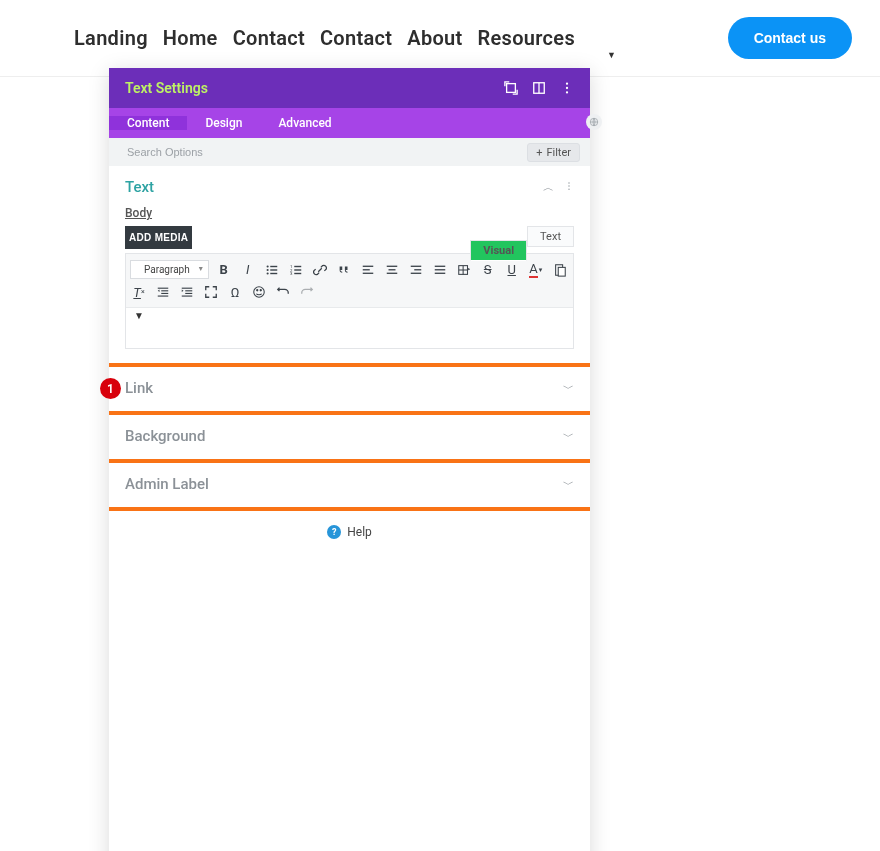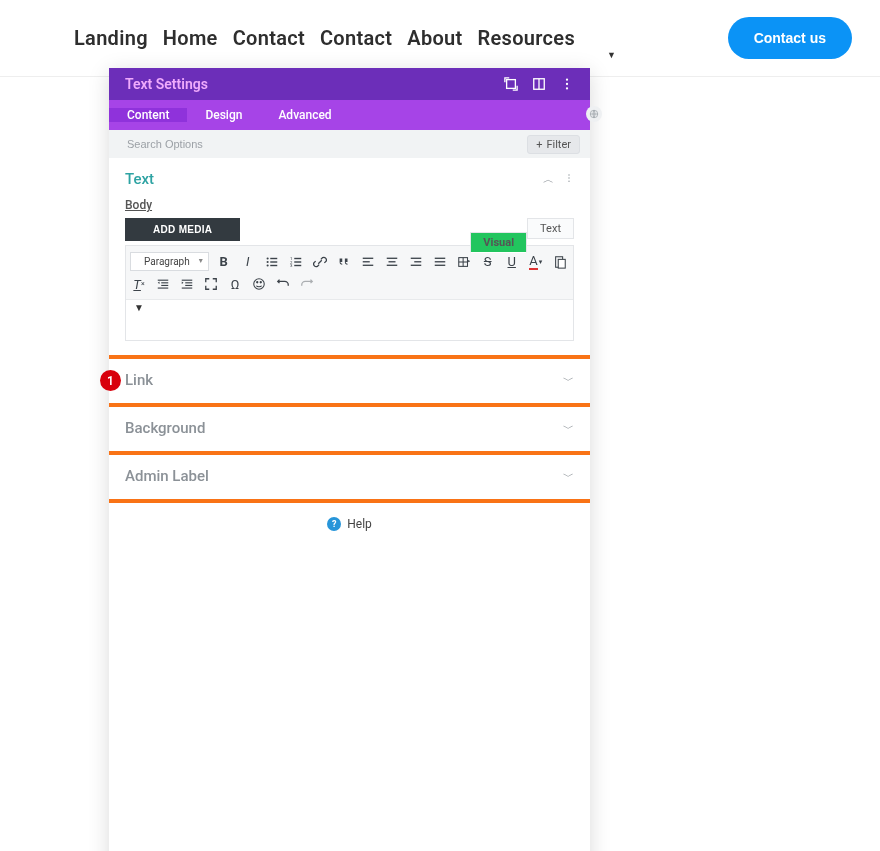--- a/index.html
+++ b/index.html
@@ -9,21 +9,21 @@
 .topnav { display: flex; align-items: center; justify-content: space-between; padding: 12px 28px 12px 74px; border-bottom: 1px solid #eee; height: 77px; }
 .nav-links { display: flex; gap: 15px; }
 .nav-links span { font-size: 20px; font-weight: 600; color: #2e2e2e; letter-spacing: 0.3px; cursor: pointer; }
 .cta-btn { background: #0b93f6; color: #fff; border-radius: 999px; padding: 13px 26px; font-size: 14px; font-weight: 600; border: none; cursor: pointer; }
 .nav-dropdown-arrow { font-size: 9px; color: #333; position: absolute; right: 264px; top: 50px; }
 
 
 .modal { position: absolute; left: 109px; top: 68px; width: 481px; background: #fff; box-shadow: 0 4px 20px rgba(0,0,0,0.15); display: flex; flex-direction: column; }
 
 
-.modal-header { background: #6c2eb9; color: #f0abfc; height: 32px; display: flex; align-items: center; justify-content: space-between; padding: 0 16px; }
+.modal-header { background: #6c2eb9; color: #bef264; height: 40px; display: flex; align-items: center; justify-content: space-between; padding: 0 16px; }
 .modal-title { font-size: 14px; font-weight: 600; }
 .header-icons { display: flex; gap: 14px; align-items: center; }
 .header-icon { width: 14px; height: 14px; display: flex; align-items: center; justify-content: center; cursor: pointer; }
 
 
 .tab-bar { background: #a644e7; display: flex; height: 30px; align-items: center; position: relative; }
 .tab { padding: 0 18px; display: flex; align-items: center; font-size: 12px; color: #fff; cursor: pointer; font-weight: 500; }
 .tab.active { background: #8f32db; }
 .tab-extra-icon { position: absolute; right: -12px; top: 6px; width: 16px; height: 16px; background: #eef0f2; border-radius: 50%; display: flex; align-items: center; justify-content: center; }
 
@@ -38,21 +38,21 @@
 .section-head { display: flex; align-items: center; justify-content: space-between; }
 .section-title { font-size: 15px; font-weight: 500; }
 .section-title.cyan { color: #2ea3a3; }
 .section-title.grey { color: #8b9197; }
 .section-icons { display: flex; gap: 10px; align-items: center; color: #889; }
 .chev { font-size: 11px; color: #8b9197; }
 .dots-v { font-size: 14px; color: #9aa0a6; }
 
 .body-label { font-size: 12px; color: #555; margin: 10px 0 6px; font-weight: 500; text-decoration: underline; }
 
-.add-media-btn { background: #333a40; color: #fff; border: none; padding: 6px 28px; font-size: 10px; font-weight: 700; letter-spacing: 0.3px; cursor: pointer; }
+.add-media-btn { background: #333a40; color: #fff; border: none; padding: 6px 4px; font-size: 10px; font-weight: 700; letter-spacing: 0.3px; cursor: pointer; }
 
 .editor-tabs { float: right; display: flex; }
 .editor-tab { border: 1px solid #e3e5e8; padding: 3px 12px; font-size: 11px; color: #555; cursor: pointer; background: #fafbfc; }
 .editor-tab.active { background: #22c55e; border-bottom-color: #fff; position: relative; top: 14px; font-weight: bold; }
 
 .editor-box { border: 1px solid #e3e5e8; margin-top: 4px; clear: both; background: #fff; }
 .toolbar { background: #f6f7f8; border-bottom: 1px solid #e8eaec; padding: 4px 4px; }
 .toolbar-row { display: flex; flex-wrap: wrap; gap: 6px; align-items: center; padding: 2px 0; }
 .format-select { border: 1px solid #d9dce0; background: #fff; font-size: 10px; padding: 3px 18px 3px 13px; color: #444; cursor: pointer; position: relative; }
 .format-select::after { content: "▾"; position: absolute; right: 5px; top: 3px; font-size: 8px; color: #888; }

